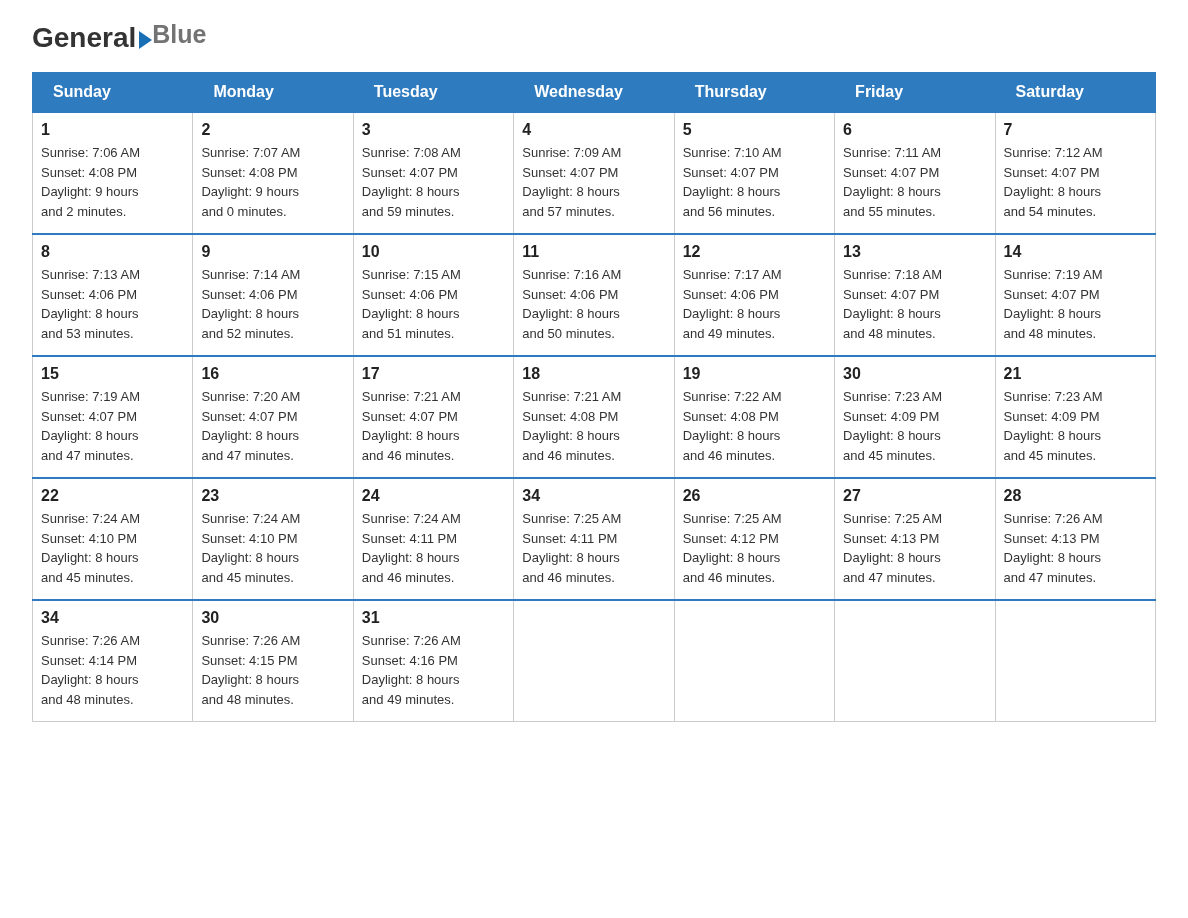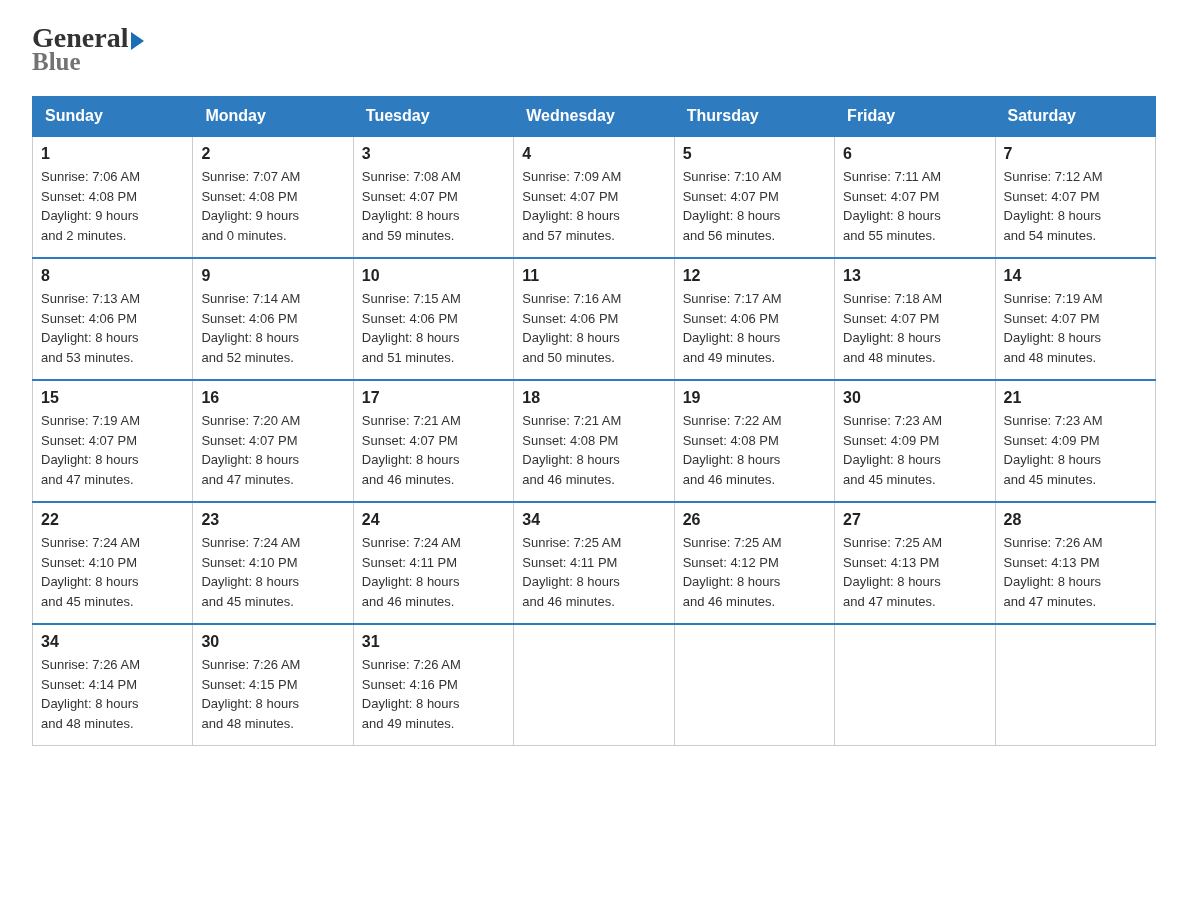--- a/index.html
+++ b/index.html
@@ -11,23 +11,22 @@
       min-height: 918px;
     }
     .header {
       display: flex;
       justify-content: space-between;
       align-items: flex-start;
       margin-bottom: 20px;
     }
     .logo-area {
       display: flex;
-      flex-direction: column;
+      flex-direction: row;
       align-items: flex-start;
-      font-family: Liberation Serif, serif;
     }
     .logo-text {
       font-size: 28px;
       font-weight: bold;
       color: #333;
       line-height: 1;
     }
     .logo-line2 {
       font-size: 25px;
       font-weight: bold;
@@ -51,21 +50,21 @@
     table {
       width: 100%;
       border-collapse: collapse;
       table-layout: fixed;
     }
     thead tr th {
       background-color: #2e7bbf;
       color: #fff;
       font-size: 16px;
       font-weight: bold;
-      padding: 10px 12px;
+      padding: 10px 20px;
       text-align: left;
       border: 1px solid #2e7bbf;
     }
     tbody tr td {
       vertical-align: top;
       padding: 8px 8px 12px 8px;
       font-size: 13px;
       color: #222;
       border: 1px solid #ccc;
       border-top: 2px solid #2e7bbf;

